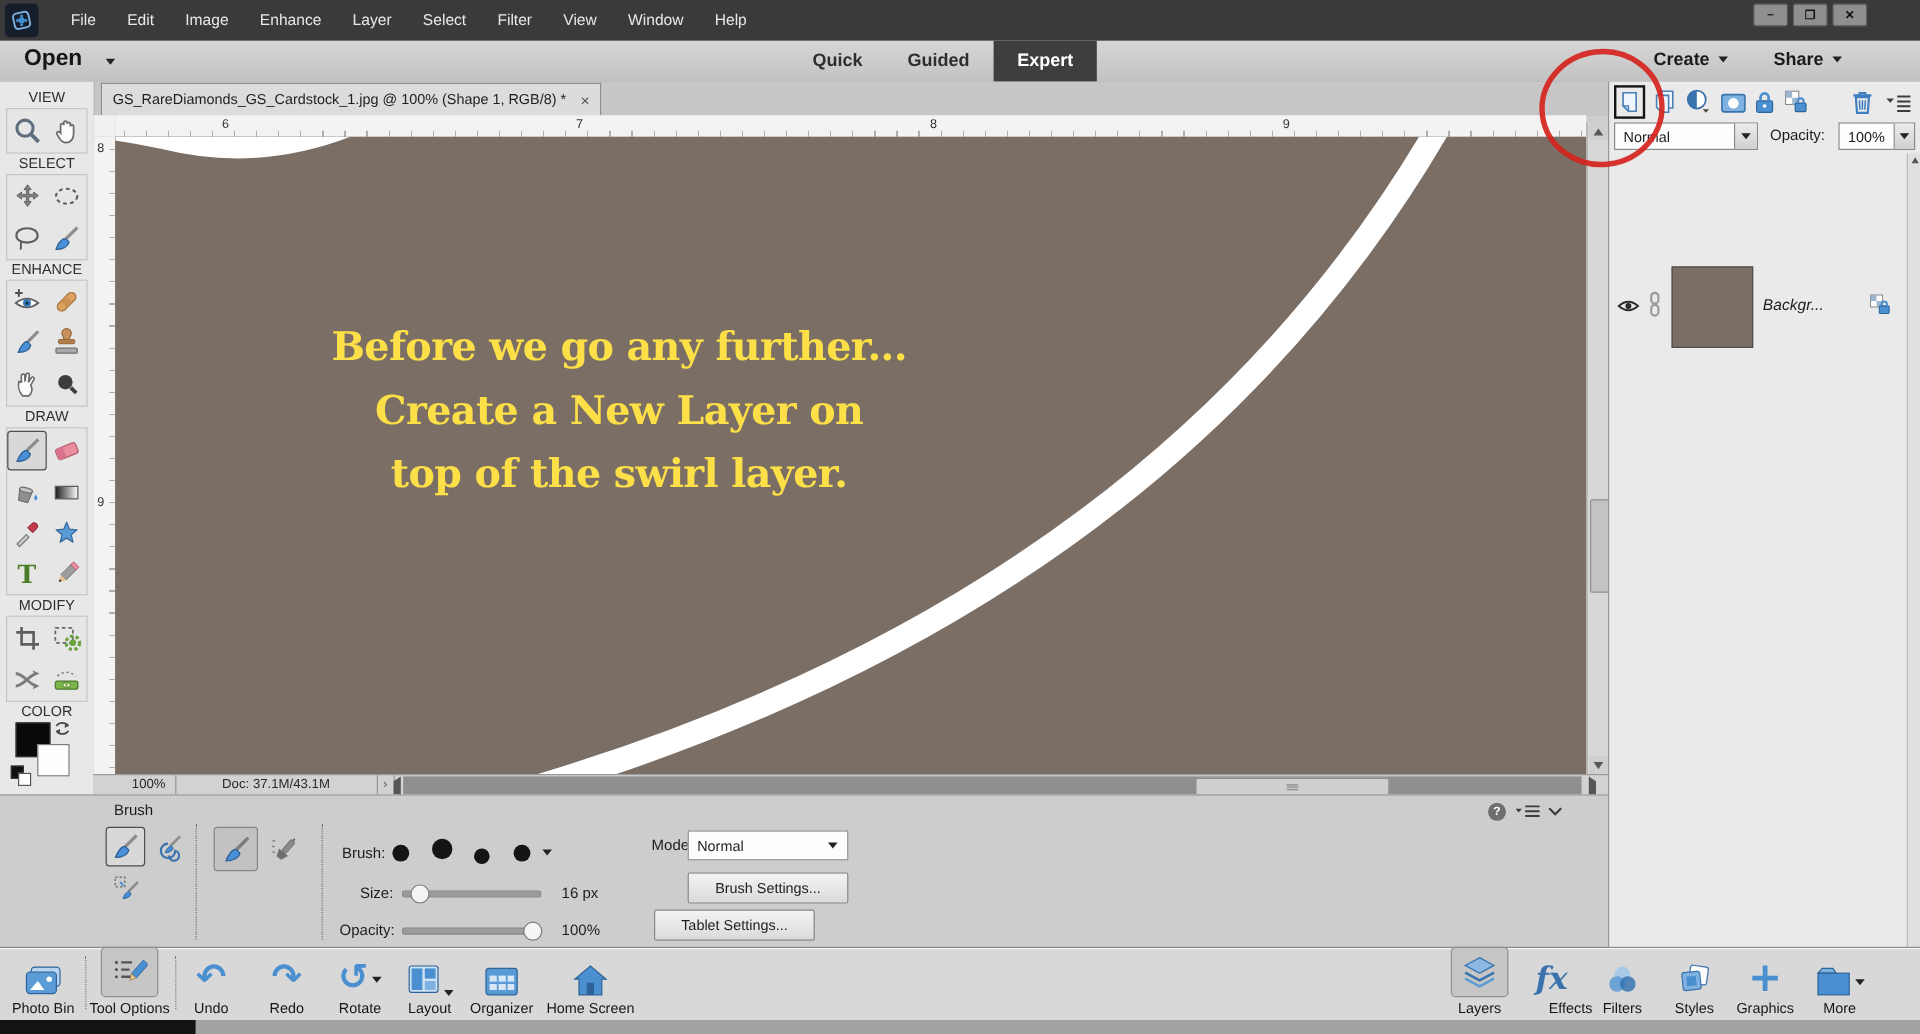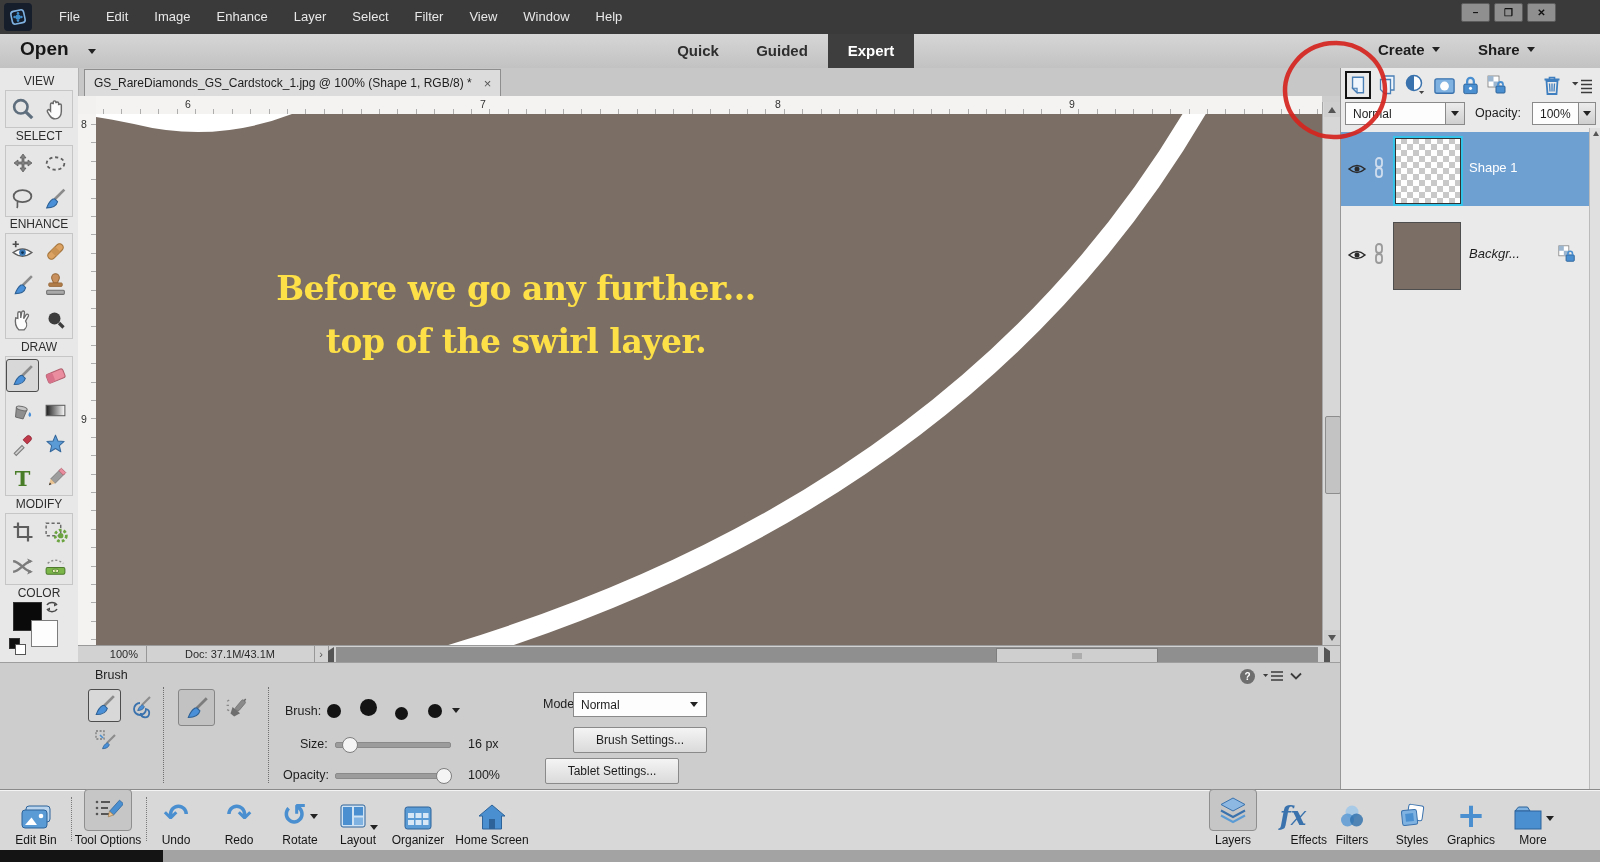--- a/index.html
+++ b/index.html
@@ -367,20 +367,21 @@
       <span class="rnum" style="left:3px;top:299px;">9</span>
     </div>
 
     <div class="abs" id="canvas">
       <svg class="abs" style="left:0;top:0;" width="1226" height="531" viewBox="0 0 1226 531" preserveAspectRatio="none">
         <path d="M0 0 L 196 0 Q 118 30 38 10 Q 14 5 0 3 Z" fill="#ffffff"></path>
         <path d="M 1112 -24 Q 880 390 330 548" fill="none" stroke="#ffffff" stroke-width="20" stroke-linecap="round"></path>
       </svg>
       <div class="canvas-text">
         <div>Before we go any further...</div>
+        <div>Create a New Layer on</div>
         <div>top of the swirl layer.</div>
       </div>
     </div>
 
     <div class="abs vscroll">
       <div class="scroll-btn" style="top:0;">
           <span class="tri-up"></span>
         </div>
       <div class="vthumb"></div>
       <div class="scroll-btn" style="bottom:0;">
@@ -475,36 +476,20 @@
           <span class="tri"></span>
         </span>
     </div>
 
     <div class="lp-scroll">
       <div style="display:flex;justify-content:center;padding-top:3px;">
           <span class="tri-up" style="border-left-width:3px;border-right-width:3px;border-bottom-width:5px;"></span>
         </div>
     </div>
 
-    <div class="layer-row layer-sel" style="top:64px;">
-      <span class="abs" style="left:6px;top:27px;">
-          <svg width="20" height="20" viewBox="0 0 20 20">
-            <path d="M2 10q8-7 16 0-8 7-16 0z" fill="none" stroke="#2b2b2b" stroke-width="1.5"></path>
-            <circle cx="10" cy="10" r="2.5" fill="#2b2b2b"></circle>
-          </svg>
-        </span>
-      <span class="abs" style="left:31px;top:24px;">
-          <svg width="14" height="24" viewBox="0 0 14 24">
-            <rect x="4" y="2" width="6" height="9" rx="3" fill="none" stroke="#cfdded" stroke-width="1.8"></rect>
-            <rect x="4" y="12" width="6" height="9" rx="3" fill="none" stroke="#cfdded" stroke-width="1.8"></rect>
-          </svg>
-        </span>
-      <span class="thumb checker" style="border:2px solid #35c3ea;box-shadow:inset 0 0 0 1px #333;"></span>
-      <span class="abs" style="left:128px;top:28px;font-size:13px;color:#ffffff;">Shape 1</span>
-    </div>
 
     <div class="layer-row" style="top:150px;">
       <span class="abs" style="left:6px;top:27px;">
           <svg width="20" height="20" viewBox="0 0 20 20">
             <path d="M2 10q8-7 16 0-8 7-16 0z" fill="none" stroke="#2b2b2b" stroke-width="1.5"></path>
             <circle cx="10" cy="10" r="2.5" fill="#2b2b2b"></circle>
           </svg>
         </span>
       <span class="abs" style="left:31px;top:24px;">
           <svg width="14" height="24" viewBox="0 0 14 24">
@@ -622,21 +607,21 @@
 
     <div class="tb-item" style="left:2px;">
       <div class="tb-icon">
           <svg width="32" height="26" viewBox="0 0 32 26">
             <rect x="6" y="1" width="24" height="16" rx="3" fill="#b9d4ec" stroke="#2d6399"></rect>
             <rect x="2" y="5" width="25" height="18" rx="3" fill="#5b9bd5" stroke="#2d6399"></rect>
             <circle cx="21" cy="11" r="2.3" fill="#fff"></circle>
             <path d="M5 20l6.5-7.5 5.5 7.5z" fill="#fff"></path>
           </svg>
         </div>
-      <div class="tb-label">Edit Bin</div>
+      <div class="tb-label">Photo Bin</div>
     </div>
     <div class="tb-item" style="left:74px;">
       <div class="tb-icon">
           <span class="tb-sel">
             <svg width="30" height="28" viewBox="0 0 30 28">
               <circle cx="4" cy="6" r="1.3" fill="#555"></circle>
               <circle cx="4" cy="12" r="1.3" fill="#555"></circle>
               <circle cx="4" cy="18" r="1.3" fill="#555"></circle>
               <path d="M8 6h9M8 12h7M8 18h9" stroke="#555" stroke-width="2"></path>
               <g transform="rotate(42 21 14)">

